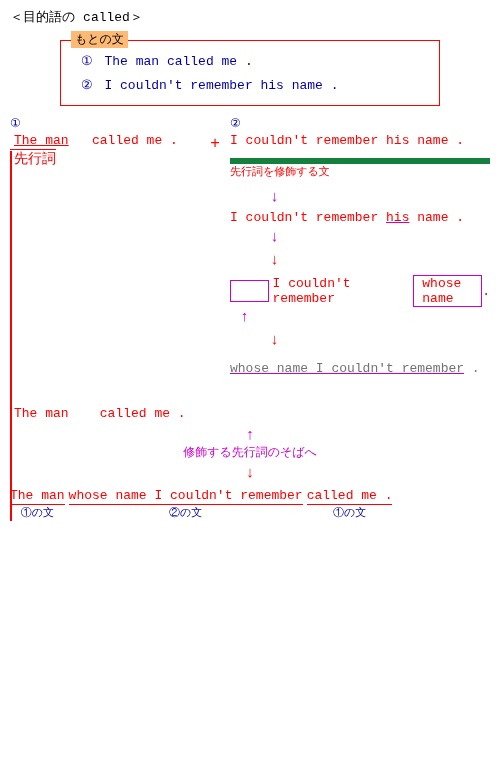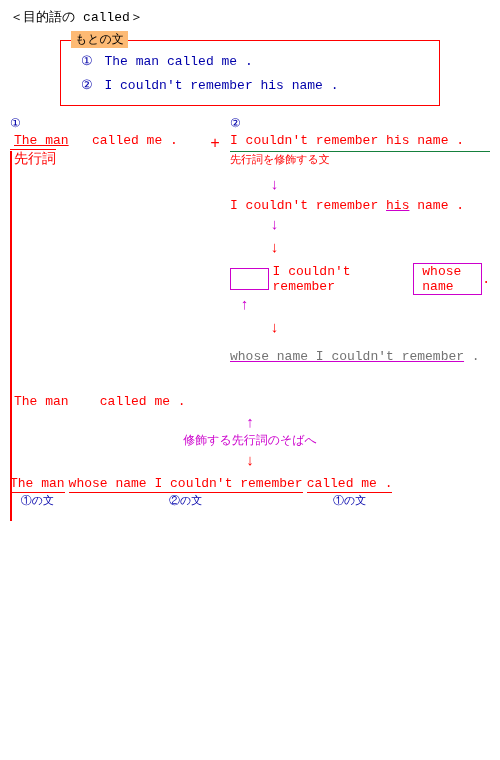--- a/index.html
+++ b/index.html
@@ -85,21 +85,21 @@
         <span style="color:red; font-size:14px;">先行詞</span>
       </div>
     </div>
 
     <div style="color:red; font-size:16px; margin-top:2px; margin-left:0px; width:30px; text-align:center;">+</div>
 
     <div style="flex:1; position:relative;">
       <div style="color:red;">
         <span>I couldn't remember his name .</span>
       </div>
-      <div style="border-top:1px solid #15803d; display:inline-block; width:100%; margin-top:3px;">
+      <div style="border-top:6px solid #15803d; display:inline-block; width:100%; margin-top:10px;">
         <span style="color:red; font-size:11px;">先行詞を修飾する文</span>
       </div>
 
       
       <div style="color:#c0c; text-align:left; font-size:15px; margin-top:10px; margin-left:40px;">↓</div>
 
       
       <div style="color:red; margin-top:4px;">
         I couldn't remember <span class="word-underline" style="text-decoration-color:#c0c;margin-top:16px;">his</span> name .
       </div>

